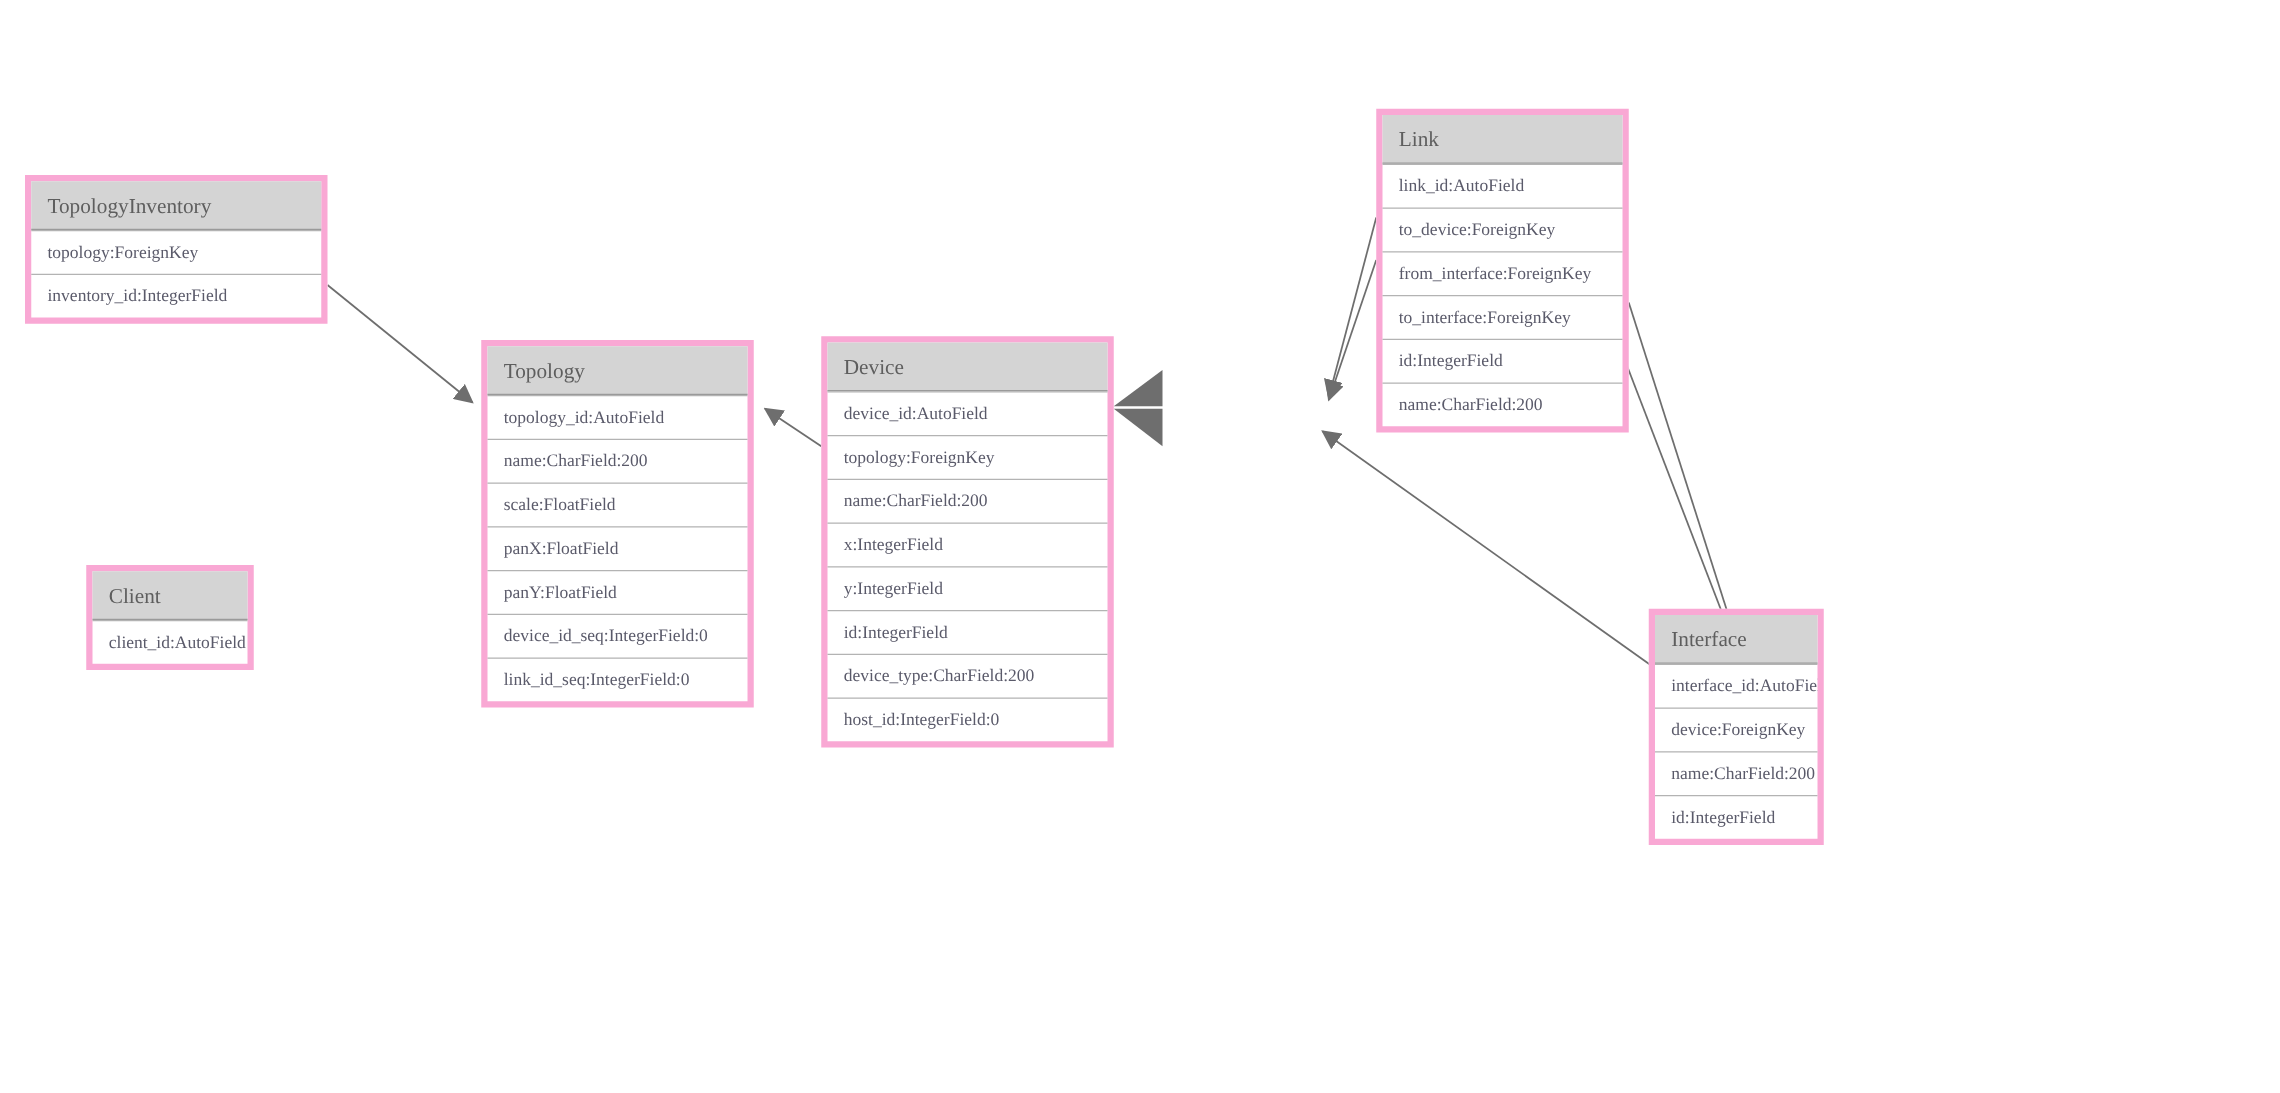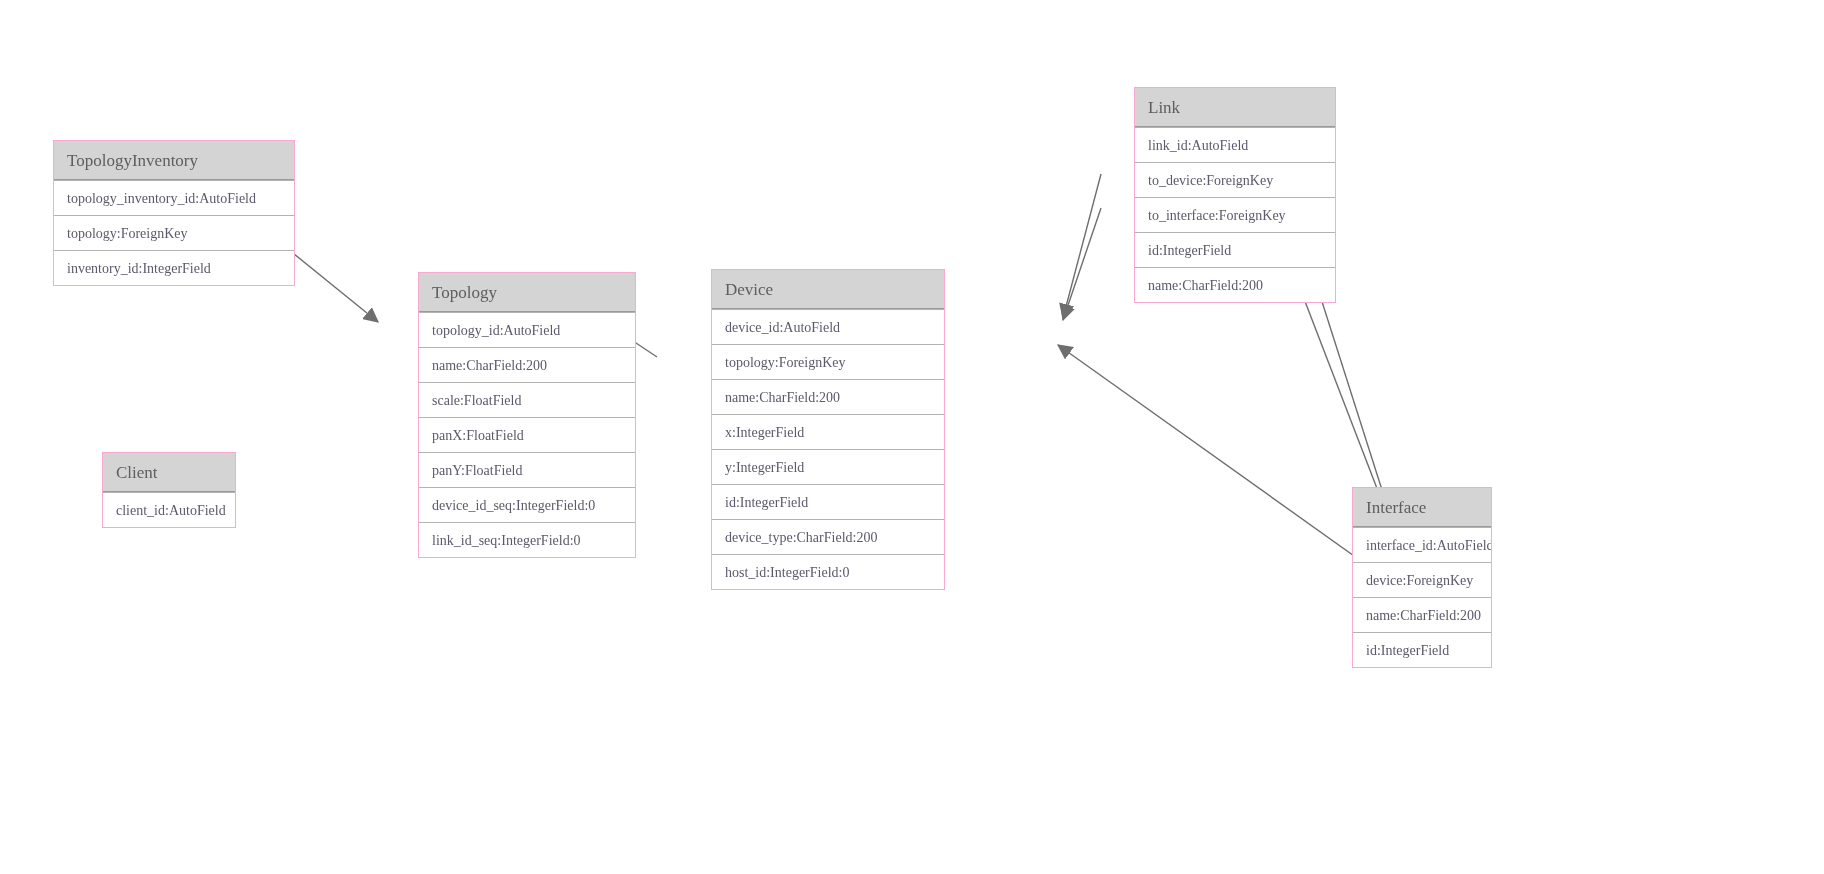--- a/index.html
+++ b/index.html
@@ -18,25 +18,24 @@
   #edges {
     position: absolute;
     left: 0;
     top: 0;
     width: 1824px;
     height: 874px;
     pointer-events: none;
   }
   .entity {
     position: absolute;
-    border: 1px solid #f9a8d4;
+    border: 5px solid #f9a8d4;
     background: #ffffff;
     box-sizing: border-box;
     z-index: 2;
-    margin-left: 33px;
   }
   .entity-title {
     background: #d4d4d4;
     border-bottom: 1px solid #9a9a9a;
     color: #5e5e5e;
     font-size: 17px;
     line-height: 39px;
     height: 39px;
     padding: 0 0 0 13px;
     box-sizing: border-box;
@@ -99,57 +98,57 @@
     </g>
 
     <g>
       <path d="M 891 325 L 930 296 L 930 325 z" fill="#6e6e6e"></path>
       <path d="M 891 327 L 930 327 L 930 357 z" fill="#6e6e6e"></path>
     </g>
   </svg>
 
   <div class="entity" style="left:20px; top:140px; width:242px;">
     <div class="entity-title">TopologyInventory</div>
-    <div class="entity-field">topology_inventory_id:AutoField</div>
     <div class="entity-field">topology:ForeignKey</div>
     <div class="entity-field">inventory_id:IntegerField</div>
   </div>
 
   <div class="entity" style="left:69px; top:452px; width:134px;">
     <div class="entity-title">Client</div>
     <div class="entity-field">client_id:AutoField</div>
   </div>
 
   <div class="entity" style="left:385px; top:272px; width:218px;">
     <div class="entity-title">Topology</div>
     <div class="entity-field">topology_id:AutoField</div>
     <div class="entity-field">name:CharField:200</div>
     <div class="entity-field">scale:FloatField</div>
     <div class="entity-field">panX:FloatField</div>
     <div class="entity-field">panY:FloatField</div>
     <div class="entity-field">device_id_seq:IntegerField:0</div>
     <div class="entity-field">link_id_seq:IntegerField:0</div>
   </div>
 
-  <div class="entity" style="left:678px; top:269px; width:234px;">
+  <div class="entity" style="left:657px; top:269px; width:234px;">
     <div class="entity-title">Device</div>
     <div class="entity-field">device_id:AutoField</div>
     <div class="entity-field">topology:ForeignKey</div>
     <div class="entity-field">name:CharField:200</div>
     <div class="entity-field">x:IntegerField</div>
     <div class="entity-field">y:IntegerField</div>
     <div class="entity-field">id:IntegerField</div>
     <div class="entity-field">device_type:CharField:200</div>
     <div class="entity-field">host_id:IntegerField:0</div>
   </div>
 
   <div class="entity" style="left:1101px; top:87px; width:202px;">
     <div class="entity-title">Link</div>
     <div class="entity-field">link_id:AutoField</div>
     <div class="entity-field">to_device:ForeignKey</div>
+    <div class="entity-field">from_interface:ForeignKey</div>
     <div class="entity-field">to_interface:ForeignKey</div>
     <div class="entity-field">id:IntegerField</div>
     <div class="entity-field">name:CharField:200</div>
   </div>
 
   <div class="entity" style="left:1319px; top:487px; width:140px;">
     <div class="entity-title">Interface</div>
     <div class="entity-field">interface_id:AutoField</div>
     <div class="entity-field">device:ForeignKey</div>
     <div class="entity-field">name:CharField:200</div>

